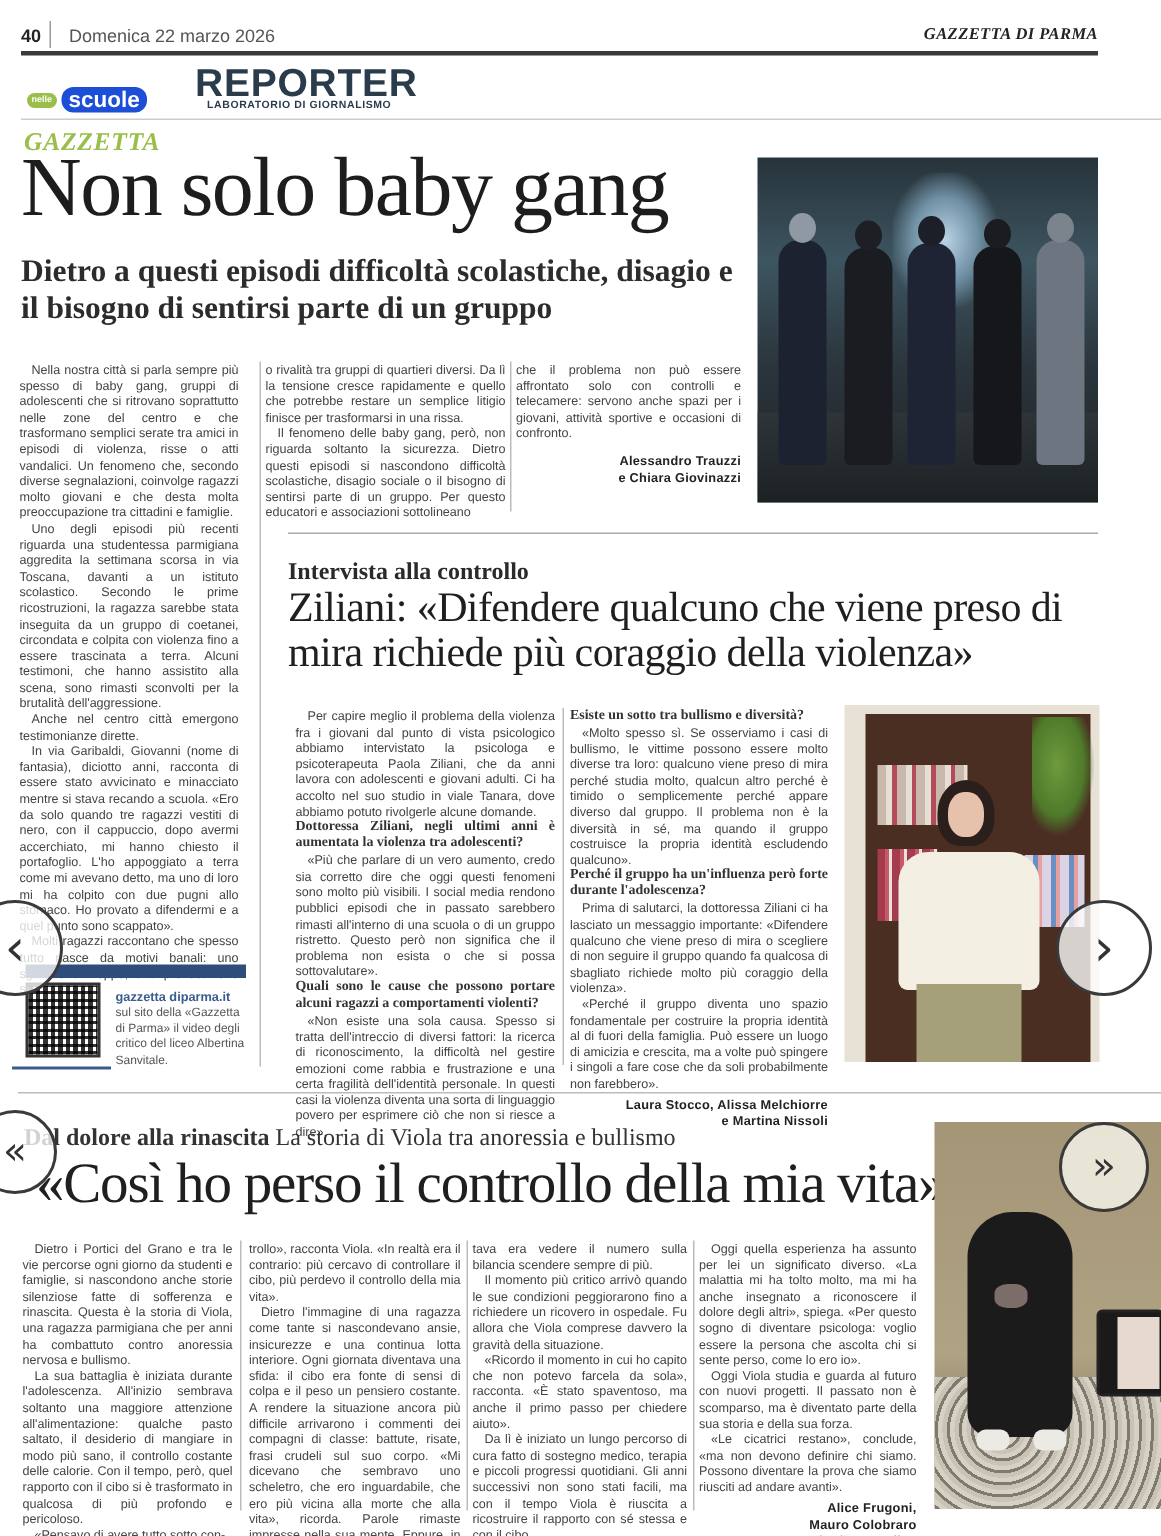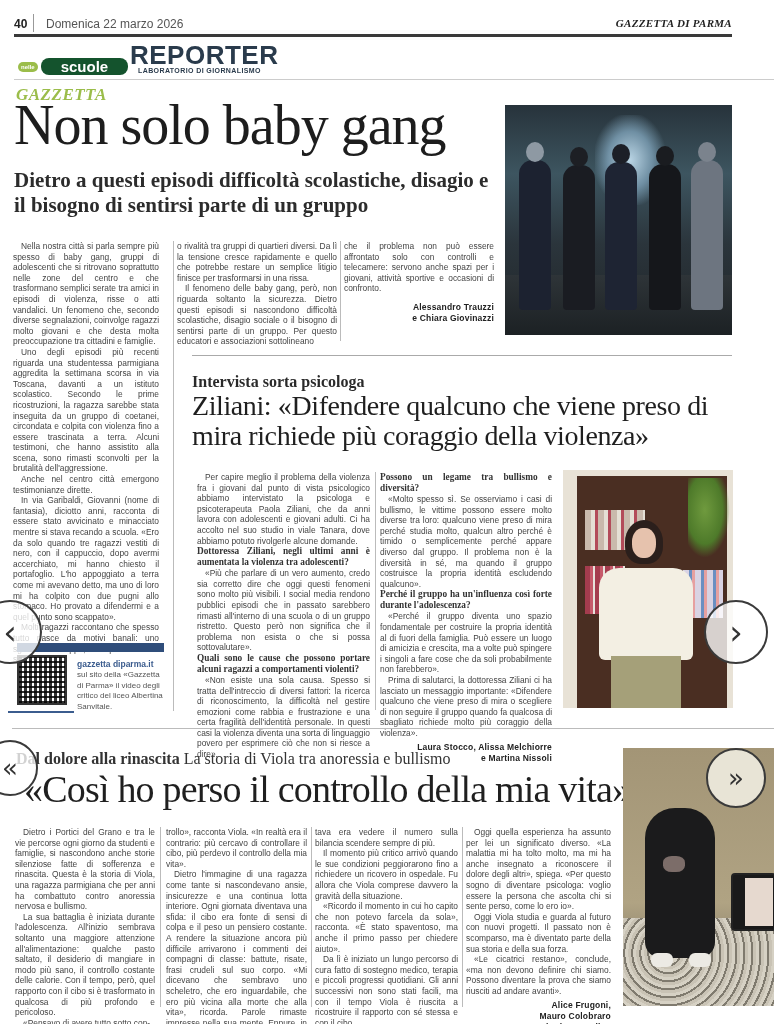--- a/index.html
+++ b/index.html
@@ -10,21 +10,21 @@
 
   
   .page-num { left: 14px; top: 17px; font: bold 12px "Liberation Sans", sans-serif; color: #222; }
   .page-num-sep { left: 33px; top: 14px; width: 1px; height: 18px; background: #999; }
   .page-date { left: 46px; top: 17px; font: 12px "Liberation Sans", sans-serif; color: #555; }
   .paper-name { right: 42px; top: 17px; font: italic bold 11px "Liberation Serif", serif; color: #222; letter-spacing: .3px; }
   .header-rule { left: 14px; top: 34px; width: 718px; height: 3px; background: #3a3a3a; }
   .logo-gazzetta { left: 16px; top: 41px; font: italic bold 17px "Liberation Serif", serif; color: #9bbd4a; letter-spacing: .5px; margin-top: 44px; }
   .logo-scuole { left: 18px; top: 58px; display: flex; align-items: center; gap: 3px; }
   .logo-scuole .nelle { background: #9bbd4a; color: #fff; font: bold 6px "Liberation Sans", sans-serif; padding: 2px 3px; border-radius: 6px; }
-  .logo-scuole .sc { background: #14532d; color: #fff; font: bold 15px "Liberation Sans", sans-serif; padding: 0 20px; border-radius: 8px; line-height: 17px; }
+  .logo-scuole .sc { background: #1d4ed8; color: #fff; font: bold 15px "Liberation Sans", sans-serif; padding: 0 5px; border-radius: 8px; line-height: 17px; }
   .reporter { left: 130px; top: 40px; font: bold 26px "Liberation Sans", sans-serif; color: #2a3b4c; letter-spacing: .5px; }
   .reporter-sub { left: 138px; top: 67px; font: bold 7px "Liberation Sans", sans-serif; color: #2a3b4c; letter-spacing: .4px; }
   .header-rule2 { left: 14px; top: 79px; width: 760px; height: 1px; background: #ccc; }
 
   
   .h1 { left: 14px; top: 94px; font: 56px "Liberation Serif", serif; color: #1d1d1d; letter-spacing: -1px; line-height: 62px; }
   .h1-sub { left: 14px; top: 168px; width: 480px; font: bold 21px "Liberation Serif", serif; color: #2c2c2c; line-height: 25px; }
 
   .photo { overflow: hidden; }
   .photo-gang { left: 505px; top: 105px; width: 227px; height: 230px; background: linear-gradient(180deg,#27333b 0%,#3d5560 30%,#2b353c 60%,#1f2427 100%); }
@@ -141,37 +141,37 @@
   </div>
 </div>
 
 <div class="abs promo-bar"></div>
 <div class="abs qr"></div>
 <div class="abs promo-link">gazzetta diparma.it</div>
 <div class="abs promo-text">sul sito della «Gazzetta di Parma» il video degli critico del liceo Albertina Sanvitale.</div>
 <div class="abs promo-rule"></div>
 
 <div class="abs sep-interview"></div>
-<div class="abs kicker-int">Intervista sorta psicologa</div>
+<div class="abs kicker-int">Intervista alla controllo</div>
 <h2 class="abs h2-int">Ziliani: «Difendere qualcuno che viene preso di mira richiede più coraggio della violenza»</h2>
 
 <div class="abs col c4">
   <p>Per capire meglio il problema della violenza fra i giovani dal punto di vista psicologico abbiamo intervistato la psicologa e psicoterapeuta Paola Ziliani, che da anni lavora con adolescenti e giovani adulti. Ci ha accolto nel suo studio in viale Tanara, dove abbiamo potuto rivolgerle alcune domande.</p>
   <p class="q">Dottoressa Ziliani, negli ultimi anni è aumentata la violenza tra adolescenti?</p>
   <p>«Più che parlare di un vero aumento, credo sia corretto dire che oggi questi fenomeni sono molto più visibili. I social media rendono pubblici episodi che in passato sarebbero rimasti all'interno di una scuola o di un gruppo ristretto. Questo però non significa che il problema non esista o che si possa sottovalutare».</p>
   <p class="q">Quali sono le cause che possono portare alcuni ragazzi a comportamenti violenti?</p>
   <p>«Non esiste una sola causa. Spesso si tratta dell'intreccio di diversi fattori: la ricerca di riconoscimento, la difficoltà nel gestire emozioni come rabbia e frustrazione e una certa fragilità dell'identità personale. In questi casi la violenza diventa una sorta di linguaggio povero per esprimere ciò che non si riesce a dire».</p>
 </div>
 <div class="abs vrule" style="left:375px;top:472px;height:238px"></div>
 <div class="abs col c5">
-  <p class="q">Possono un legame tra bullismo e diversità?</p>
+  <p class="q">Esiste un sotto tra bullismo e diversità?</p>
   <p>«Molto spesso sì. Se osserviamo i casi di bullismo, le vittime possono essere molto diverse tra loro: qualcuno viene preso di mira perché studia molto, qualcun altro perché è timido o semplicemente perché appare diverso dal gruppo. Il problema non è la diversità in sé, ma quando il gruppo costruisce la propria identità escludendo qualcuno».</p>
-  <p class="q">Perché il gruppo ha un'influenza così forte durante l'adolescenza?</p>
+  <p class="q">Perché il gruppo ha un'influenza però forte durante l'adolescenza?</p>
+  <p>Prima di salutarci, la dottoressa Ziliani ci ha lasciato un messaggio importante: «Difendere qualcuno che viene preso di mira o scegliere di non seguire il gruppo quando fa qualcosa di sbagliato richiede molto più coraggio della violenza».</p>
   <p>«Perché il gruppo diventa uno spazio fondamentale per costruire la propria identità al di fuori della famiglia. Può essere un luogo di amicizia e crescita, ma a volte può spingere i singoli a fare cose che da soli probabilmente non farebbero».</p>
-  <p>Prima di salutarci, la dottoressa Ziliani ci ha lasciato un messaggio importante: «Difendere qualcuno che viene preso di mira o scegliere di non seguire il gruppo quando fa qualcosa di sbagliato richiede molto più coraggio della violenza».</p>
   <div class="byline" style="margin-top:4px">
     <div>Laura Stocco, Alissa Melchiorre</div>
     <div>e Martina Nissoli</div>
   </div>
 </div>
 
 <div class="abs photo photo-psy">
   <div style="position:absolute;left:14px;top:6px;width:150px;height:232px;background:#4a2e22"></div>
   <div style="position:absolute;left:22px;top:40px;width:60px;height:40px;background:repeating-linear-gradient(90deg,#c9b9ac 0 6px,#e5dfd5 6px 10px,#b34b5a 10px 13px)"></div>
   <div style="position:absolute;left:22px;top:96px;width:40px;height:48px;background:repeating-linear-gradient(90deg,#a43c4e 0 5px,#c65a6b 5px 8px,#e7e2dc 8px 10px)"></div>

